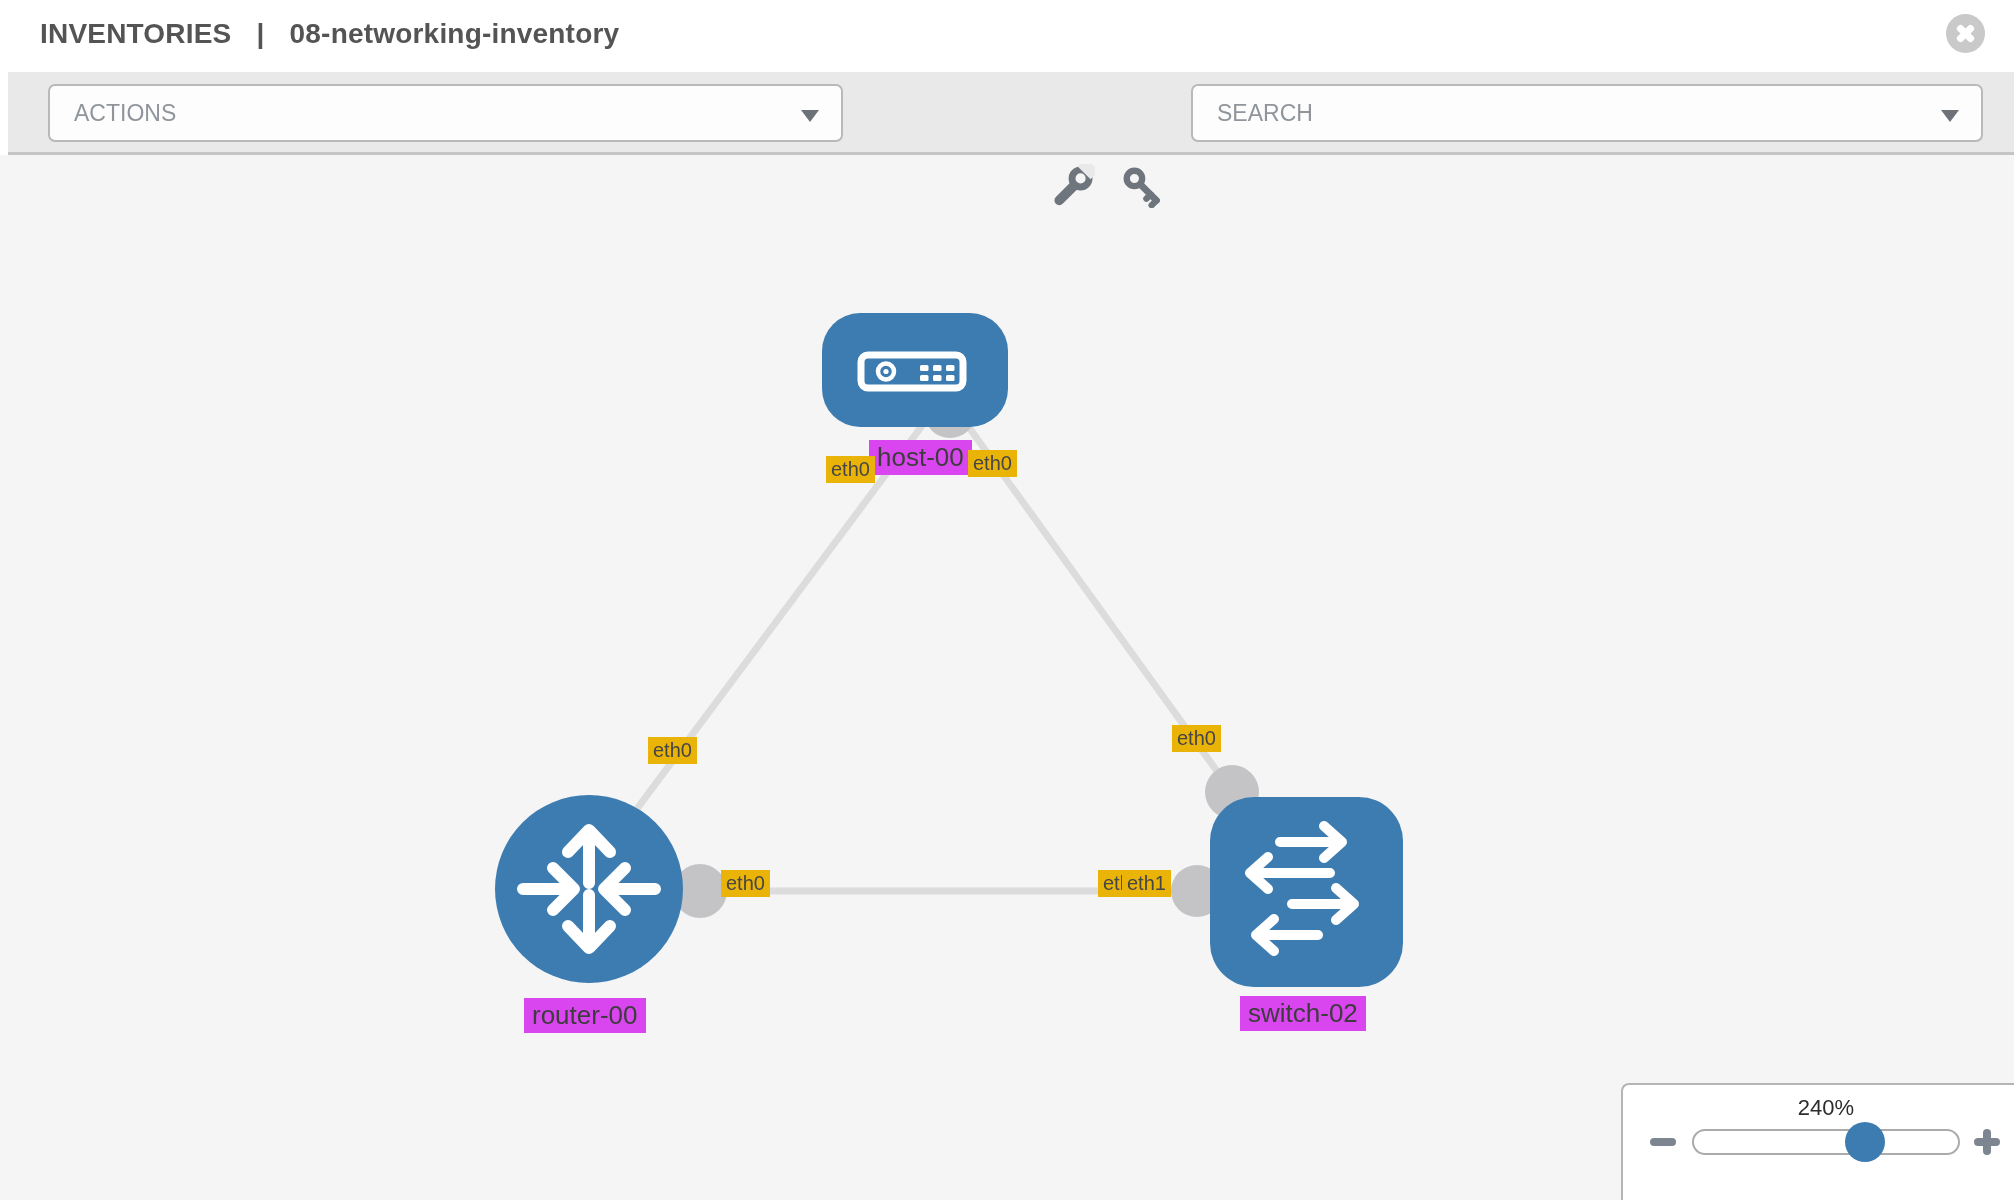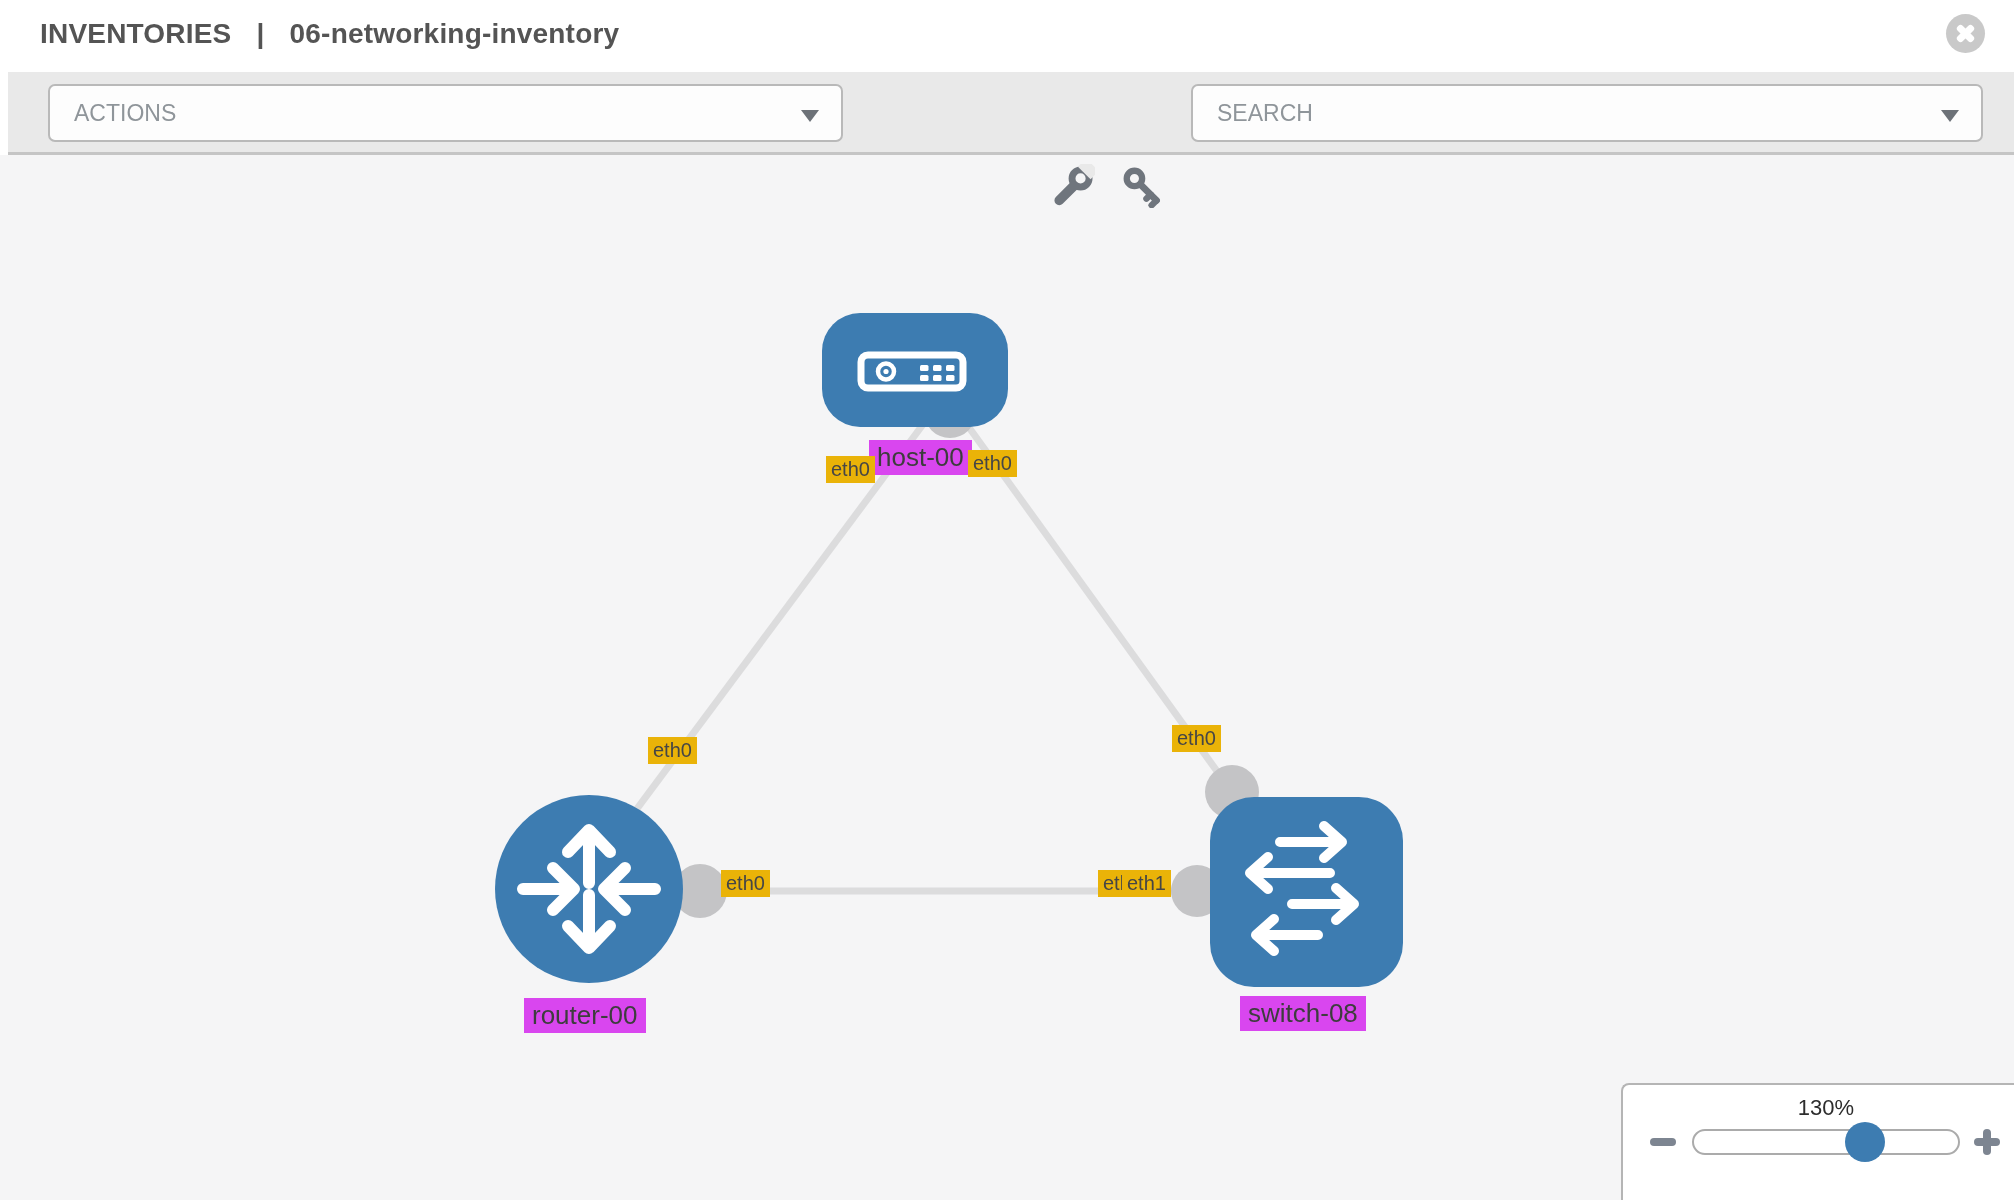--- a/index.html
+++ b/index.html
@@ -102,35 +102,35 @@
     <svg viewBox="0 0 193 190" fill="none" stroke="#ffffff" stroke-width="10" stroke-linecap="round" stroke-linejoin="round">
       <path d="M70 45 L130 45 M114 29 L132 45 L114 61"></path>
       <path d="M120 76 L42 76 M58 60 L40 76 L58 92"></path>
       <path d="M82 107 L142 107 M126 91 L144 107 L126 123"></path>
       <path d="M108 138 L48 138 M64 122 L46 138 L64 154"></path>
     </svg>
   </div>
 
   <div class="node-label host">host-00</div>
   <div class="node-label router">router-00</div>
-  <div class="node-label switch">switch-08</div>
+  <div class="node-label switch">switch-02</div>
 
   <div class="if-label hl">eth0</div>
   <div class="if-label hr">eth0</div>
   <div class="if-label hrr">eth0</div>
   <div class="if-label hss">eth0</div>
   <div class="if-label rsr">eth0</div>
   <div class="if-label rs0">eth0</div>
   <div class="if-label rs1">eth1</div>
 
   <div class="header">
     <div class="title">
       <span>INVENTORIES</span>
       <span>|</span>
-      <span>06-networking-inventory</span>
+      <span>08-networking-inventory</span>
     </div>
     <div class="close-btn">
       <span class="bar b1"></span>
         <span class="bar b2"></span>
     </div>
   </div>
 
   <div class="toolbar">
     <div class="dropdown actions">
       <span>ACTIONS</span>
@@ -150,21 +150,21 @@
       <line x1="22.2" y1="22.2" x2="19.2" y2="25.2" stroke="#6f757d" stroke-width="4.6" stroke-linecap="round"></line>
     </svg>
 
     <div class="dropdown search">
       <span>SEARCH</span>
       <span class="caret"></span>
     </div>
   </div>
 
   <div class="zoom-panel">
-    <div class="zoom-level">130%</div>
+    <div class="zoom-level">240%</div>
     <div class="zoom-minus"></div>
     <div class="zoom-track"></div>
     <div class="zoom-thumb"></div>
     <div class="zoom-plus">
       <span class="h"></span>
         <span class="v"></span>
     </div>
   </div>
 
 </div>

